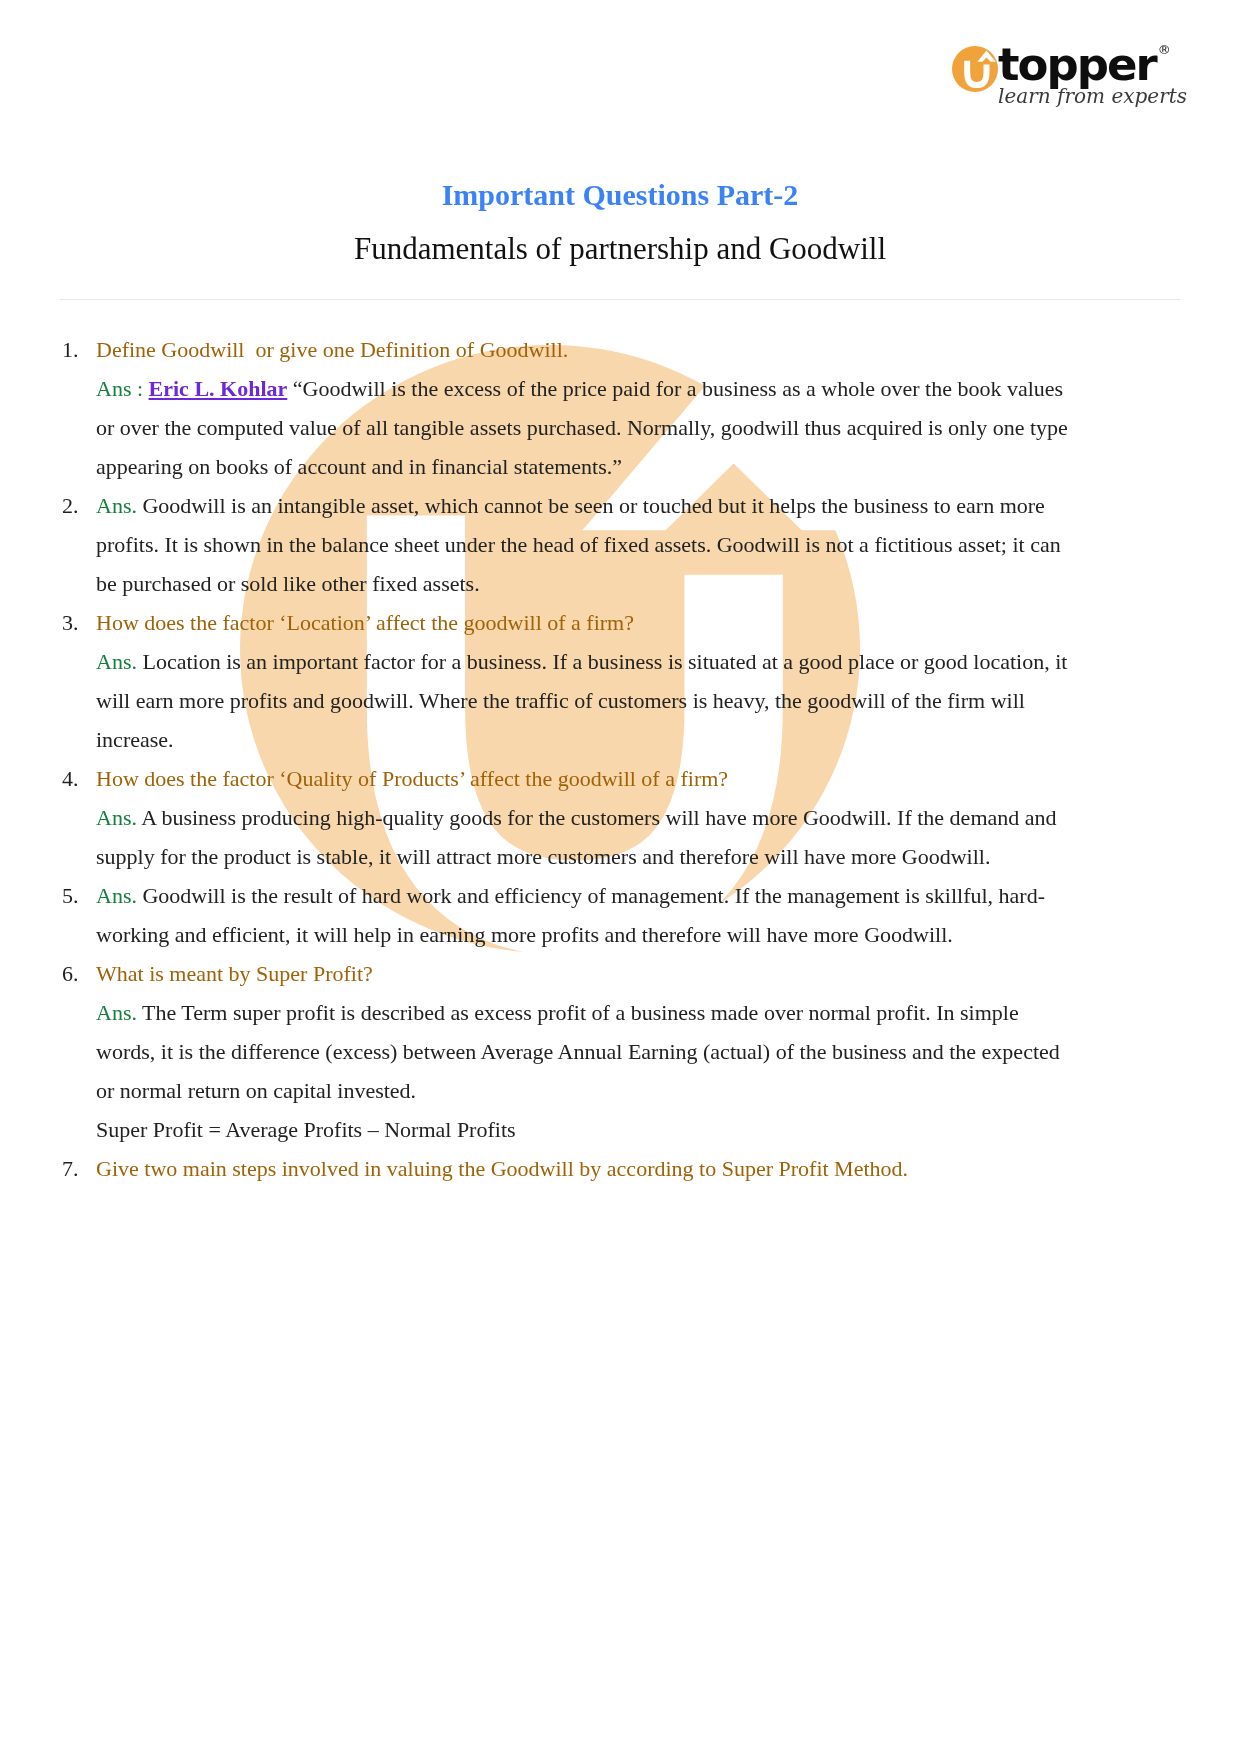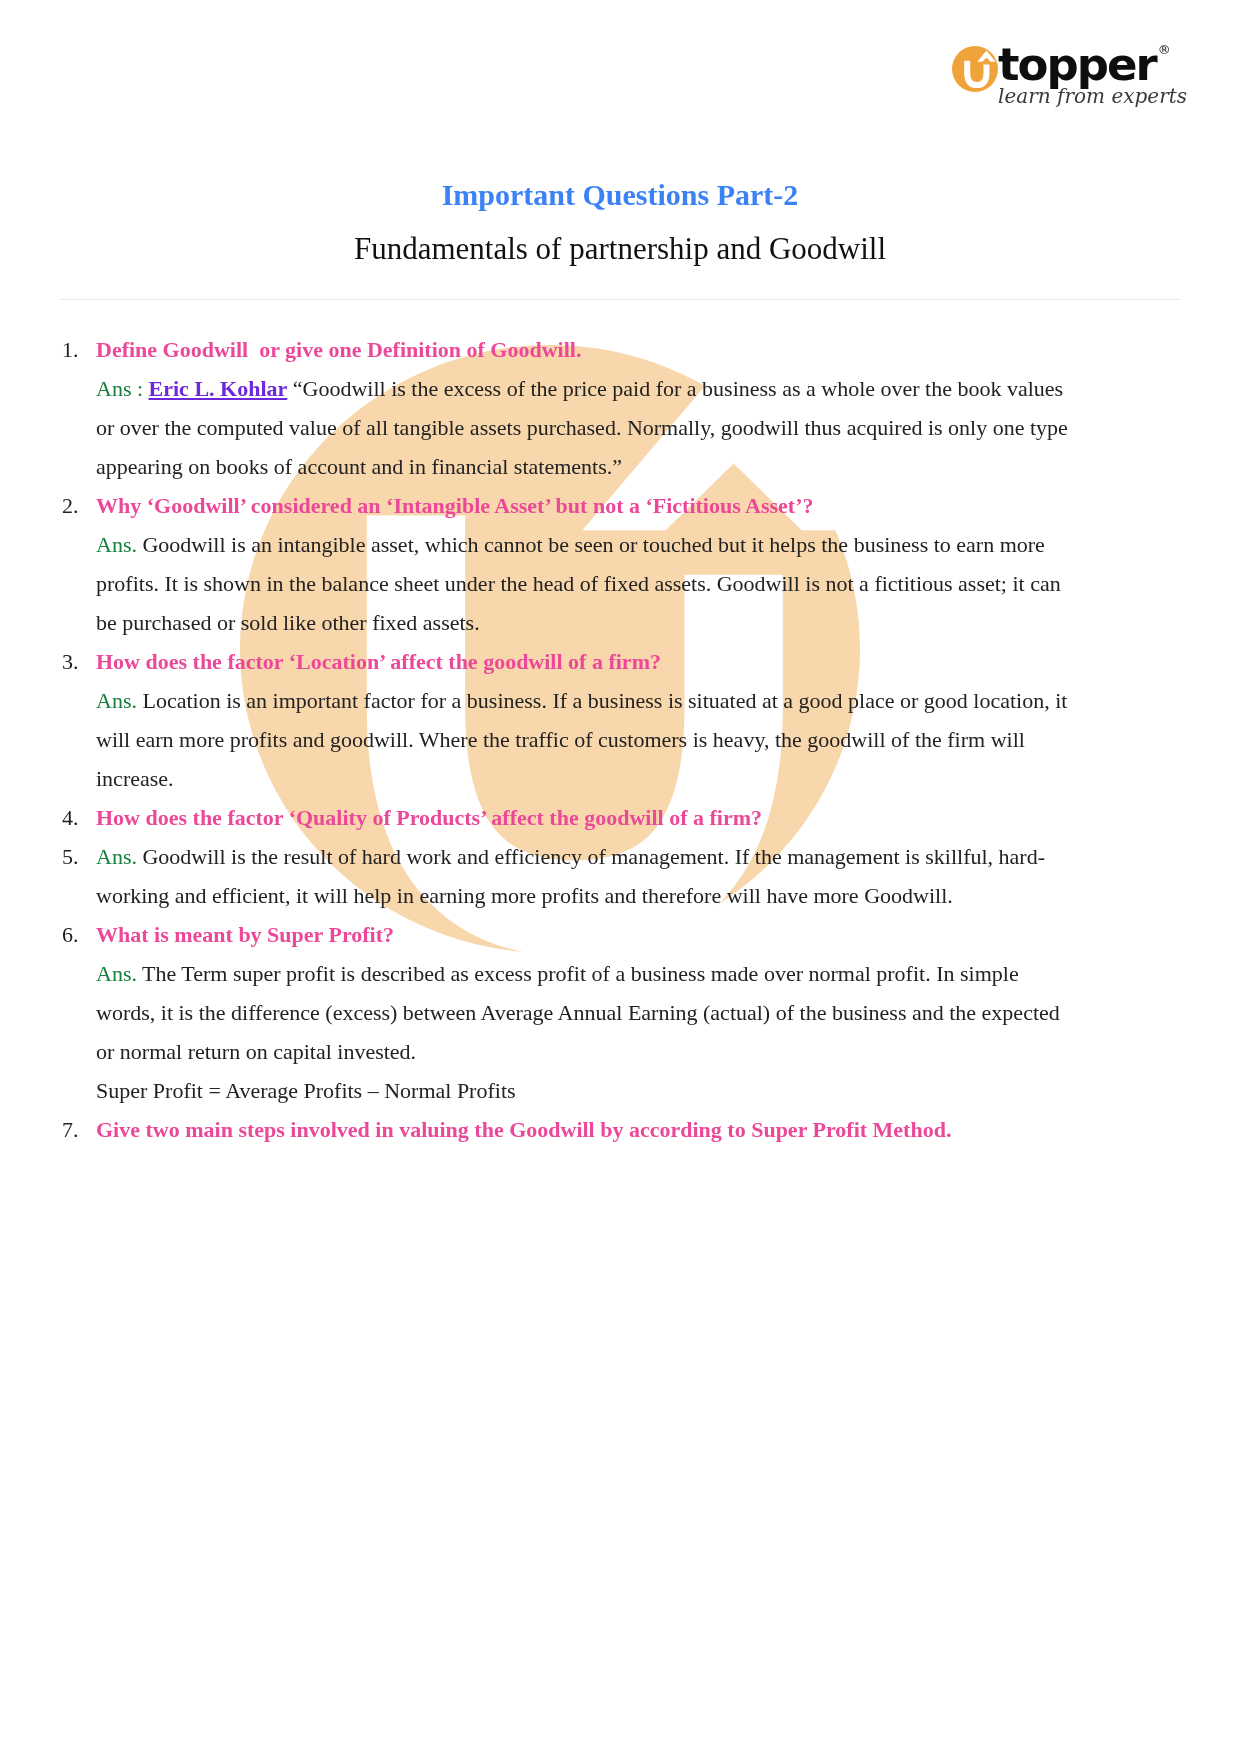--- a/index.html
+++ b/index.html
@@ -99,22 +99,22 @@
     font-size:22px;
     line-height:39px;
     color:#1f1f1f;
   }
   .q-body{
     width:985px;
     font-size:22px;
     line-height:39px;
   }
   .q-title{
-    font-weight:bold;
-    color:#ec4899;
+    font-weight:normal;
+    color:#a16207;
     white-space:pre-wrap;
     margin:0;
   }
   .q-ans{margin:0;color:#222;}
   .ans-prefix{font-weight:normal;color:#15803d;}
   .ans-name{font-weight:bold;text-decoration:underline;color:#6d28d9;}
   .q-formula{margin:0;color:#222;}
 </style>
 </head>
 <body>
@@ -160,35 +160,35 @@
         <div class="q-item">
           <span class="q-num">1.</span>
           <div class="q-body">
             <div class="q-title">Define Goodwill  or give one Definition of Goodwill.</div>
             <div class="q-ans"><span class="ans-prefix">Ans :</span> <span class="ans-name">Eric L. Kohlar</span> “Goodwill is the excess of the price paid for a business as a whole over the book values or over the computed value of all tangible assets purchased. Normally, goodwill thus acquired is only one type appearing on books of account and in financial statements.”</div>
           </div>
         </div>
         <div class="q-item">
           <span class="q-num">2.</span>
           <div class="q-body">
-            <div class="q-title">Why ‘Goodwill’ considered an ‘Intangible Asset’ but not a ‘Fictitious Asset’?</div>
             <div class="q-ans"><span class="ans-prefix">Ans.</span> Goodwill is an intangible asset, which cannot be seen or touched but it helps the business to earn more profits. It is shown in the balance sheet under the head of fixed assets. Goodwill is not a fictitious asset; it can be purchased or sold like other fixed assets.</div>
           </div>
         </div>
         <div class="q-item">
           <span class="q-num">3.</span>
           <div class="q-body">
             <div class="q-title">How does the factor ‘Location’ affect the goodwill of a firm?</div>
             <div class="q-ans"><span class="ans-prefix">Ans.</span> Location is an important factor for a business. If a business is situated at a good place or good location, it will earn more profits and goodwill. Where the traffic of customers is heavy, the goodwill of the firm will increase.</div>
           </div>
         </div>
         <div class="q-item">
           <span class="q-num">4.</span>
           <div class="q-body">
             <div class="q-title">How does the factor ‘Quality of Products’ affect the goodwill of a firm?</div>
+            <div class="q-ans"><span class="ans-prefix">Ans.</span> A business producing high-quality goods for the customers will have more Goodwill. If the demand and supply for the product is stable, it will attract more customers and therefore will have more Goodwill.</div>
           </div>
         </div>
         <div class="q-item">
           <span class="q-num">5.</span>
           <div class="q-body">
             <div class="q-ans"><span class="ans-prefix">Ans.</span> Goodwill is the result of hard work and efficiency of management. If the management is skillful, hard-working and efficient, it will help in earning more profits and therefore will have more Goodwill.</div>
           </div>
         </div>
         <div class="q-item">
           <span class="q-num">6.</span>

